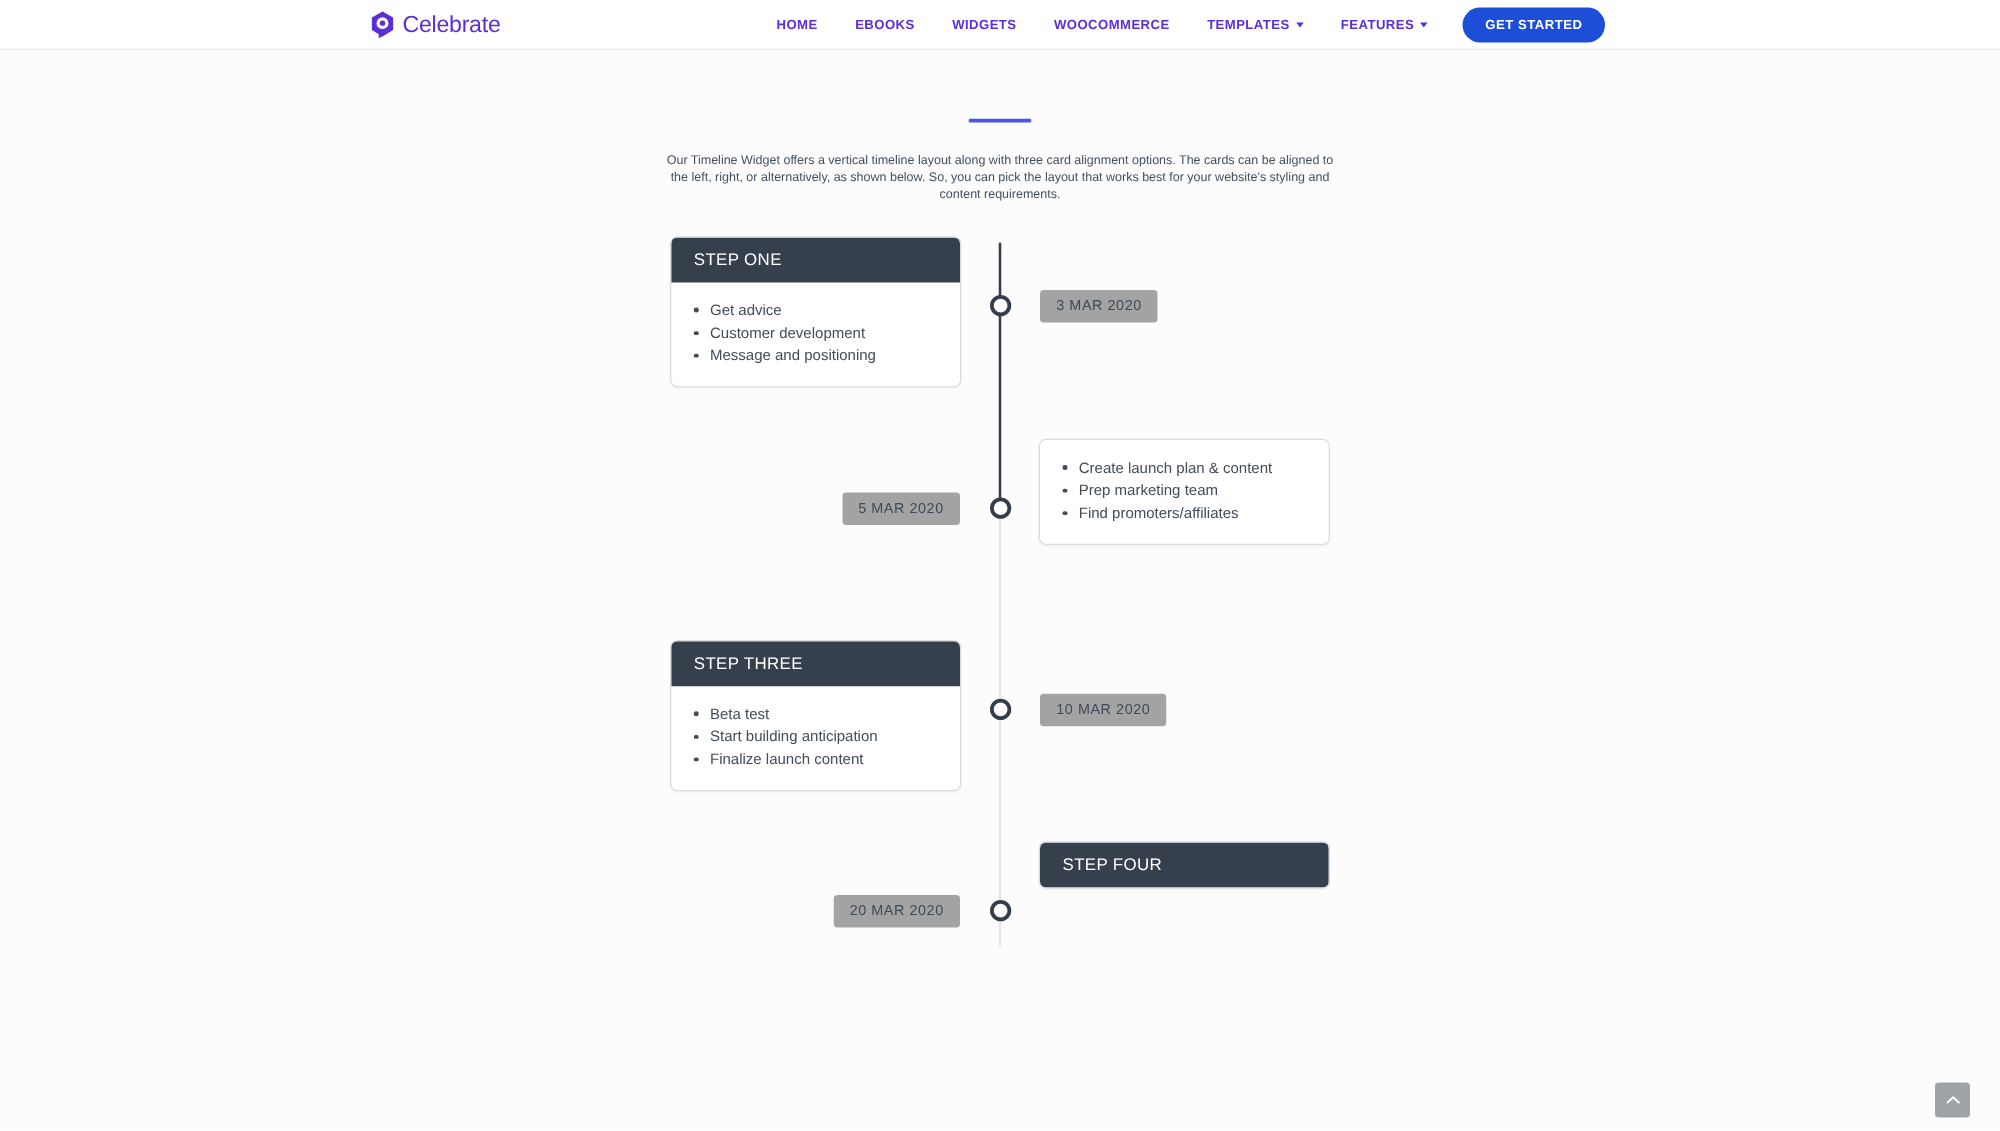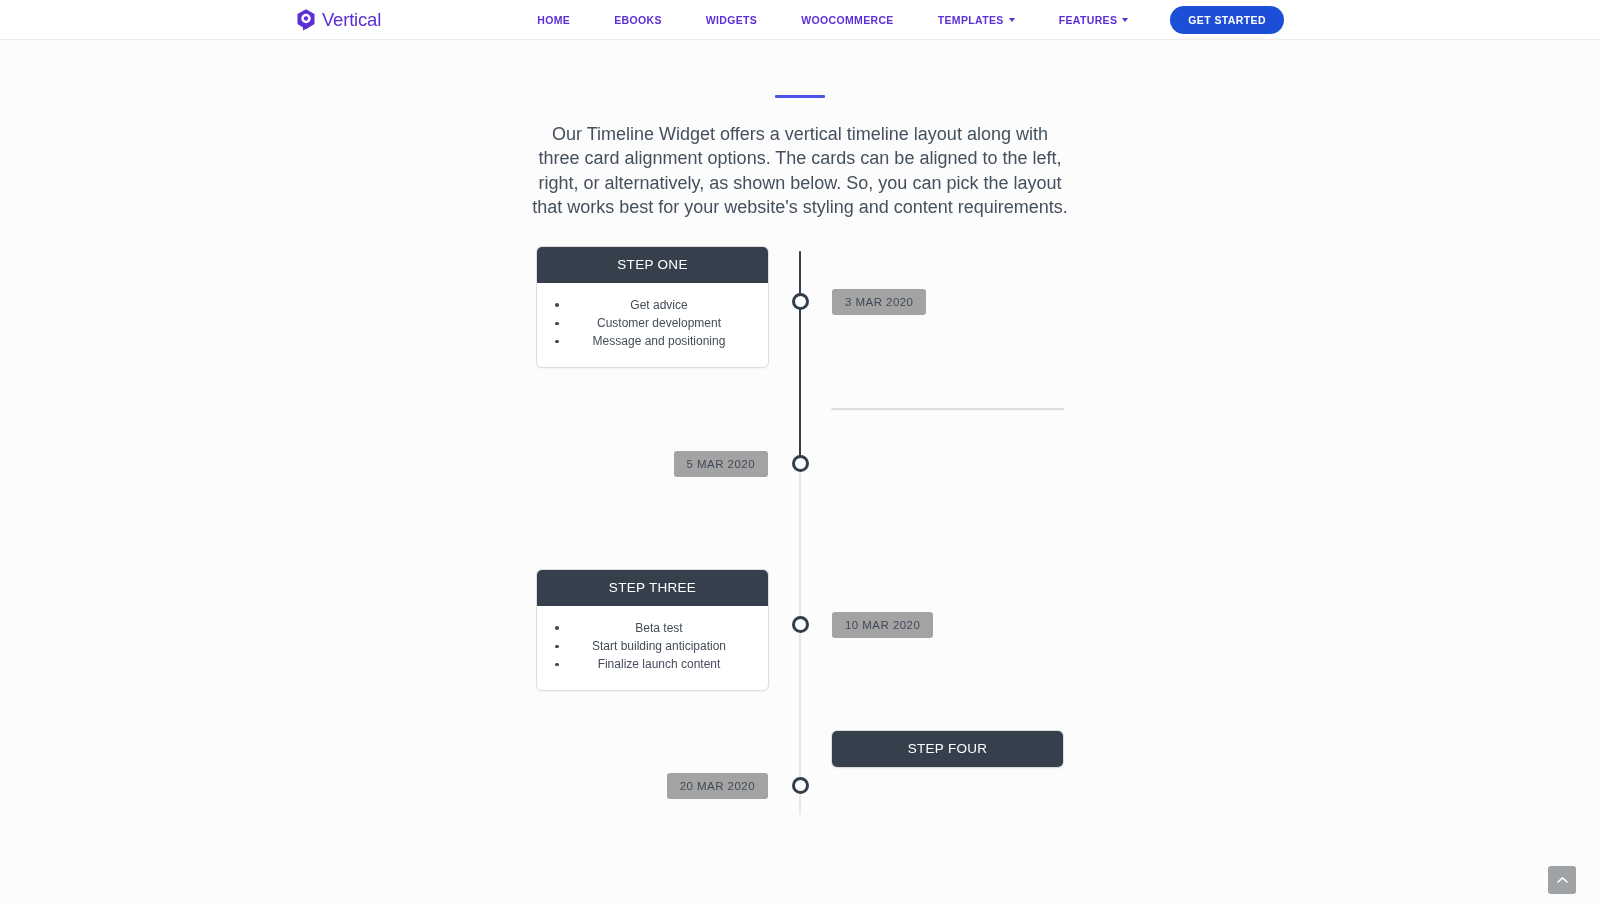--- a/index.html
+++ b/index.html
@@ -55,21 +55,21 @@
     line-height: 1;
   }
 
   .main-nav {
     position: absolute;
     right: 316px;
     top: 50%;
     transform: translateY(-50%);
     display: flex;
     align-items: center;
-    gap: 16px;
+    gap: 2px;
   }
 
   .nav-item {
     display: flex;
     align-items: center;
     gap: 5px;
     padding: 0 14px;
     font-size: 10.5px;
     font-weight: 700;
     letter-spacing: 0.35px;
@@ -130,21 +130,21 @@
     height: 3px;
     background: #4b55e6;
     margin: 19px auto 0;
     border-radius: 1px;
   }
 
   .intro {
     width: 540px;
     margin: 24px auto 0;
     text-align: center;
-    font-size: 18px;
+    font-size: 10px;
     line-height: 1.36;
     color: #44505e;
   }
 
   
   .timeline {
     position: relative;
     margin-top: 23px;
     height: 620px;
   }
@@ -208,21 +208,20 @@
   
   .card {
     position: absolute;
     width: 233px;
     background: #ffffff;
     border: 1px solid #dcdcdc;
     border-radius: 6px;
     overflow: hidden;
     z-index: 2;
     box-shadow: 0 1px 2px rgba(0,0,0,0.04);
-    text-align: center;
   }
   .card.left  { right: calc(50% + 31px); }
   .card.right { left: calc(50% + 31px); }
 
   .card-head {
     background: #36404d;
     color: #ffffff;
     font-size: 13.5px;
     letter-spacing: 0.3px;
     padding: 10px 18px 11px;
@@ -293,21 +292,21 @@
 
 <header class="site-header">
 
   <a class="brand" href="#">
     <svg class="brand-mark" viewBox="0 0 42 46">
       <path d="M20 1.5 L37 11 V31 L20 41.5 L3 31 V11 Z" fill="#5b2ed6"></path>
       <path d="M14 34 L14 44 L21 40 Z" fill="#5b2ed6"></path>
       <circle cx="20" cy="20" r="9.5" fill="#ffffff"></circle>
       <circle cx="20" cy="20" r="4.3" fill="#5b2ed6"></circle>
     </svg>
-    <span class="brand-text">Vertical</span>
+    <span class="brand-text">Celebrate</span>
   </a>
 
   <nav class="main-nav">
     <a class="nav-item" href="#">
       <span>HOME</span>
     </a>
     <a class="nav-item" href="#">
       <span>EBOOKS</span>
     </a>
     <a class="nav-item" href="#">
@@ -354,20 +353,27 @@
             </ul>
           </div>
         </div>
       </div>
 
       <div class="tl-row" style="top:221px;">
         <div class="marker"></div>
         <div class="date-pill left">5 MAR 2020</div>
         <div class="card right" style="top:-56px;">
           <i class="nub"></i>
+          <div class="card-body">
+            <ul>
+              <li>Create launch plan &amp; content</li>
+              <li>Prep marketing team</li>
+              <li>Find promoters/affiliates</li>
+            </ul>
+          </div>
         </div>
       </div>
 
       <div class="tl-row" style="top:382px;">
         <div class="marker"></div>
         <div class="date-pill right">10 MAR 2020</div>
         <div class="card left" style="top:-56px;">
           <i class="nub"></i>
           <div class="card-head">STEP THREE</div>
           <div class="card-body">

